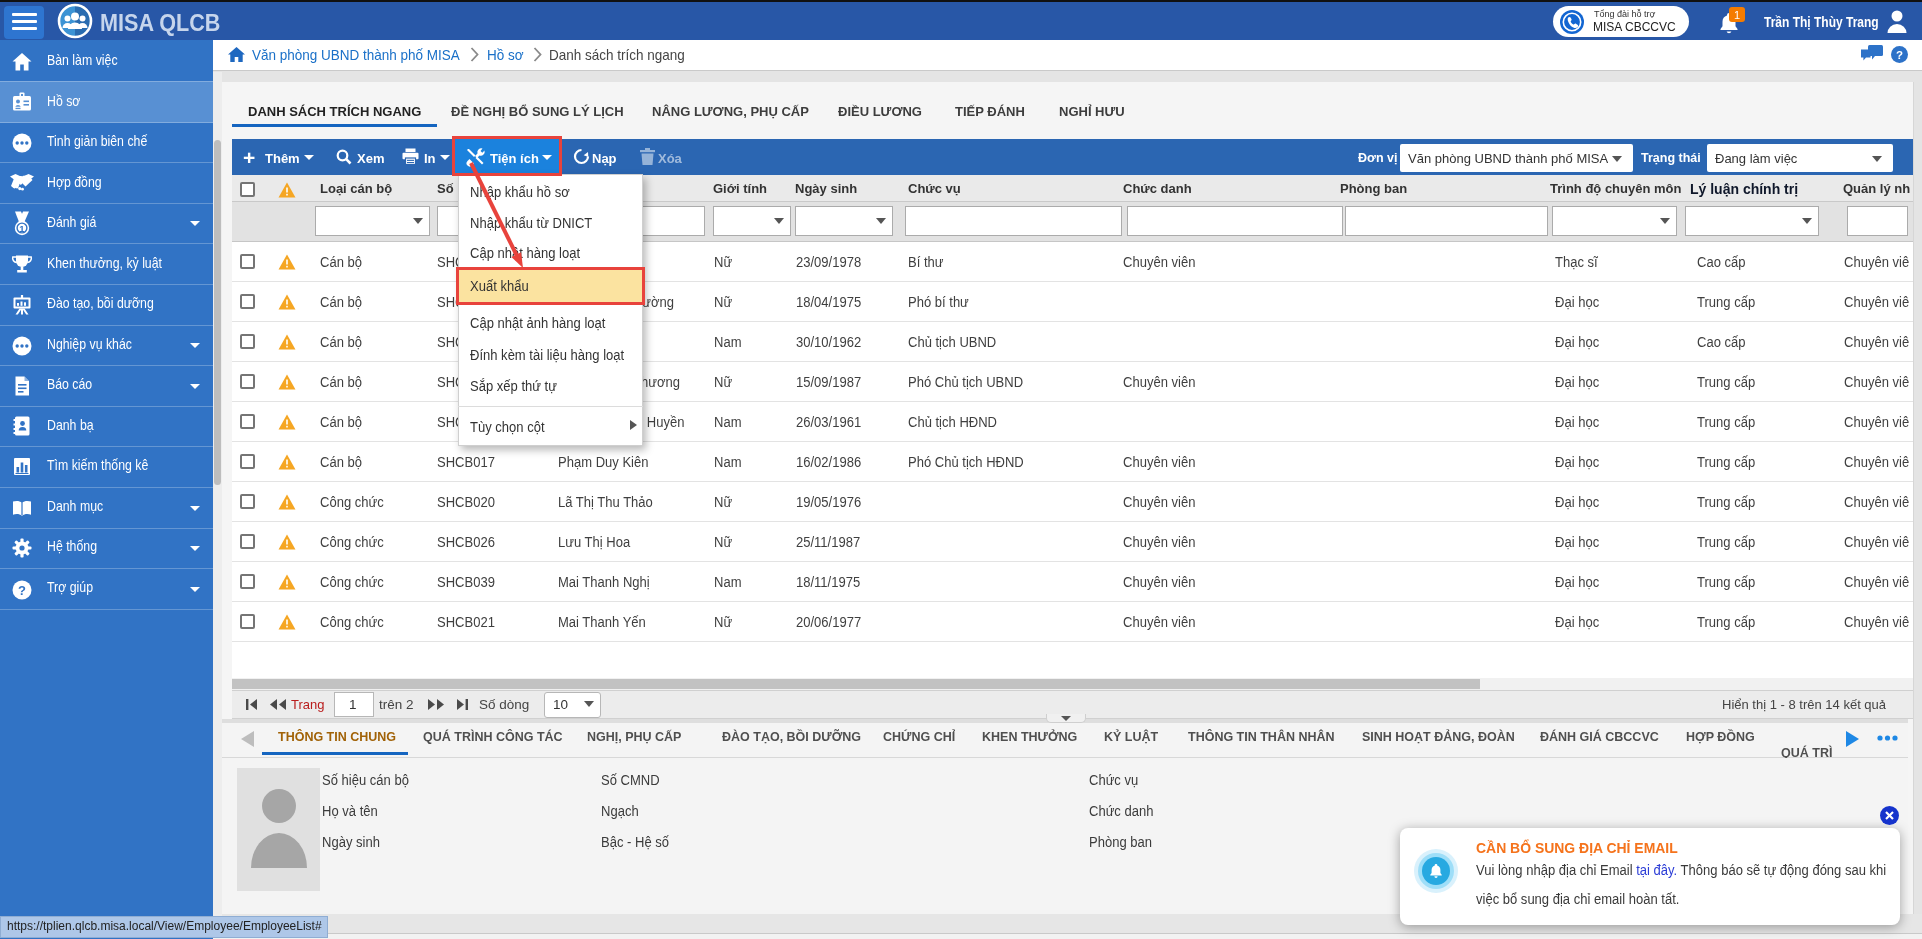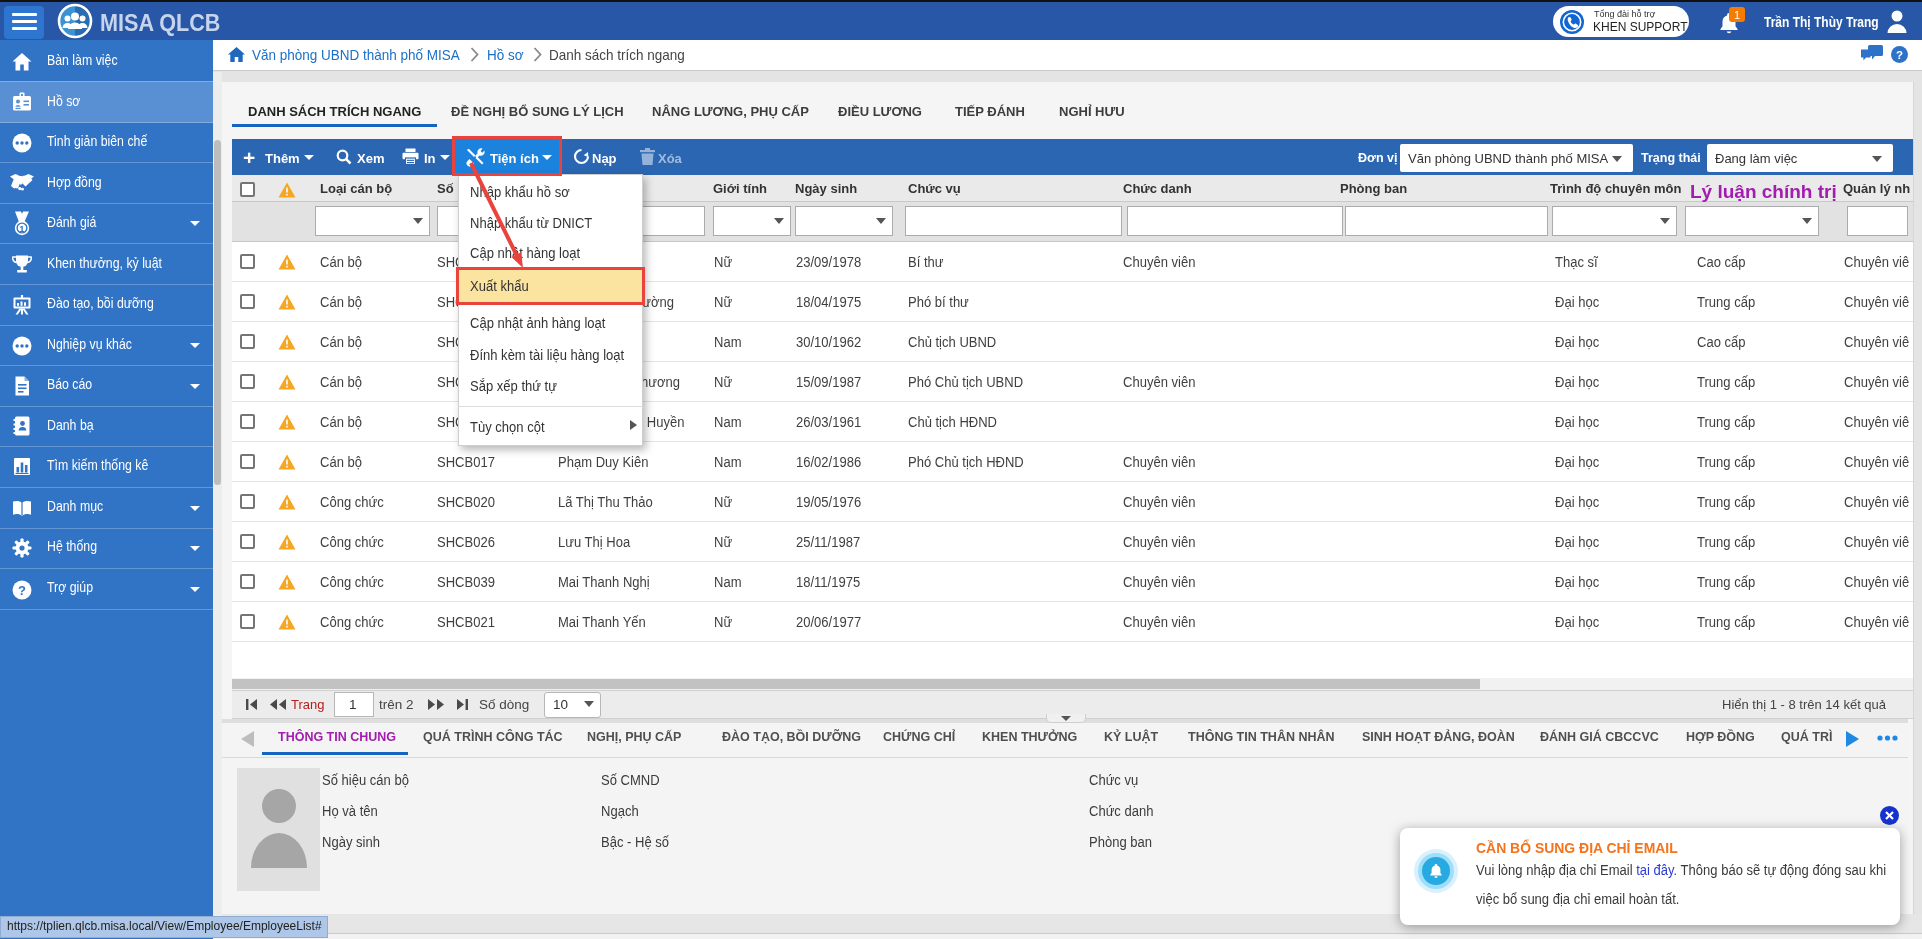--- a/index.html
+++ b/index.html
@@ -40,21 +40,21 @@
     </svg>
     <div class="txt" style="left:100px;top:9px;font-size:24px;font-weight:bold;color:#c6d5ec;transform:scaleX(0.9);">MISA QLCB</div>
 
     <div class="abs" style="left:1553px;top:6px;width:136px;height:31px;background:#fff;border-radius:16px;"></div>
     <svg class="abs" style="left:1559px;top:9px;" width="26" height="26" viewBox="0 0 26 26">
       <circle cx="13" cy="13" r="12" fill="#1266d2"></circle>
       <circle cx="13" cy="13" r="8.7" fill="none" stroke="#ffffff" stroke-width="1.6"></circle>
       <path d="M9.2 8.6 c0.9 -0.9 2 -0.8 2.5 0.2 l0.7 1.3 c0.4 0.8 0.1 1.4 -0.5 1.9 c-0.3 0.3 -0.3 0.9 0.2 1.6 c0.5 0.7 1.1 1.3 1.8 1.6 c0.6 0.3 1.1 0.3 1.5 -0.1 c0.6 -0.6 1.2 -0.7 1.9 -0.2 l1.2 0.9 c0.9 0.7 0.9 1.6 0 2.4 c-1.5 1.4 -3.9 1 -6.3 -1 c-2.6 -2.2 -4.4 -6.9 -3 -8.6 Z" fill="#ffffff"></path>
     </svg>
     <div class="txt" style="left:1594px;top:9px;font-size:9px;color:#333;">Tổng đài hỗ trợ</div>
-    <div class="txt" style="left:1593px;top:20px;font-size:12px;color:#222;">KHEN SUPPORT</div>
+    <div class="txt" style="left:1593px;top:20px;font-size:12px;color:#222;">MISA CBCCVC</div>
 
     <svg class="abs" style="left:1718px;top:11px;" width="22" height="24" viewBox="0 0 22 24">
       <path d="M11 2 a2 2 0 0 1 2 2 v0.6 a6.5 6.5 0 0 1 4.5 6.2 v4.5 l2 2.8 v1 H2.5 v-1 l2 -2.8 v-4.5 a6.5 6.5 0 0 1 4.5 -6.2 V4 a2 2 0 0 1 2 -2 Z" fill="#fff"></path>
       <path d="M8.6 20.5 a2.5 2.5 0 0 0 4.8 0 Z" fill="#fff"></path>
     </svg>
     <div class="abs" style="left:1729px;top:7px;width:16px;height:15px;background:#f57c00;border-radius:3px;"></div>
     <div class="txt" style="left:1734px;top:9px;font-size:11px;color:#fff;">1</div>
     <div class="txt" style="left:1764px;top:13px;font-size:15px;font-weight:bold;color:#fff;transform:scaleX(0.8);">Trần Thị Thùy Trang</div>
     <svg class="abs" style="left:1885px;top:8px;" width="24" height="26" viewBox="0 0 24 26">
       <circle cx="12" cy="8" r="5.5" fill="#fff"></circle>
@@ -311,21 +311,21 @@
       </svg>
     <div class="txt" style="left:320px;top:181px;font-size:13px;font-weight:bold;color:#333;">Loại cán bộ</div>
     <div class="txt" style="left:437px;top:181px;font-size:13px;font-weight:bold;color:#333;">Số hiệu cán bộ</div>
     <div class="txt" style="left:558px;top:181px;font-size:13px;font-weight:bold;color:#333;">Họ và tên</div>
     <div class="txt" style="left:713px;top:181px;font-size:13px;font-weight:bold;color:#333;">Giới tính</div>
     <div class="txt" style="left:795px;top:181px;font-size:13px;font-weight:bold;color:#333;">Ngày sinh</div>
     <div class="txt" style="left:908px;top:181px;font-size:13px;font-weight:bold;color:#333;">Chức vụ</div>
     <div class="txt" style="left:1123px;top:181px;font-size:13px;font-weight:bold;color:#333;">Chức danh</div>
     <div class="txt" style="left:1340px;top:181px;font-size:13px;font-weight:bold;color:#333;">Phòng ban</div>
     <div class="txt" style="left:1550px;top:181px;font-size:13px;font-weight:bold;color:#333;">Trình độ chuyên môn</div>
-    <div class="txt" style="left:1690px;top:181px;font-size:19px;font-weight:bold;color:#a21caf;">Lý luận chính trị</div>
+    <div class="txt" style="left:1690px;top:181px;font-size:14px;font-weight:bold;color:#0f172a;">Lý luận chính trị</div>
     <div class="txt" style="left:1843px;top:181px;font-size:13px;font-weight:bold;color:#333;">Quản lý nh</div>
     <div class="abs" style="left:232px;top:202px;width:1682px;height:40px;background:#e2e2e2;border-bottom:1px solid #c6c6c6;"></div>
     <div class="abs" style="left:437px;top:206px;width:108px;height:30px;background:#fff;border:1px solid #ababab;"></div>
     <div class="abs" style="left:553px;top:206px;width:152px;height:30px;background:#fff;border:1px solid #ababab;"></div>
     <div class="abs" style="left:905px;top:206px;width:217px;height:30px;background:#fff;border:1px solid #ababab;"></div>
     <div class="abs" style="left:1127px;top:206px;width:216px;height:30px;background:#fff;border:1px solid #ababab;"></div>
     <div class="abs" style="left:1345px;top:206px;width:203px;height:30px;background:#fff;border:1px solid #ababab;"></div>
     <div class="abs" style="left:1847px;top:206px;width:61px;height:30px;background:#fff;border:1px solid #ababab;"></div>
     <div class="abs" style="left:315px;top:206px;width:115px;height:30px;background:#fff;border:1px solid #ababab;"></div>
     <div class="abs" style="left:413px;top:218px;width:0;height:0;border-left:5px solid transparent;border-right:5px solid transparent;border-top:6px solid #555;"></div>
@@ -534,32 +534,32 @@
   </div>
   <div id="detail">
 
     <div class="abs" style="left:222px;top:719px;width:1686px;height:4px;background:#dedede;"></div>
     <div class="abs" style="left:1046px;top:714px;width:40px;height:9px;background:#f0f0f0;border:1px solid #cfcfcf;border-top:none;border-radius:0 0 5px 5px;"></div>
     <div class="abs" style="left:1061px;top:716px;width:0;height:0;border-left:5px solid transparent;border-right:5px solid transparent;border-top:5px solid #555;"></div>
 
     <div class="abs" style="left:222px;top:723px;width:1686px;height:35px;background:#f4f4f4;border-bottom:1px solid #d8d8d8;"></div>
     <div class="abs" style="left:241px;top:731px;width:0;height:0;border-top:8px solid transparent;border-bottom:8px solid transparent;border-right:13px solid #bdbdbd;"></div>
     <div id="dtabs" style="position:absolute;font-size:12.5px;font-weight:bold;color:#4f4f4f;">
-      <div class="txt" style="left:278px;top:730px;color:#a21caf;">THÔNG TIN CHUNG</div>
+      <div class="txt" style="left:278px;top:730px;color:#a16207;">THÔNG TIN CHUNG</div>
       <div class="txt" style="left:423px;top:730px;">QUÁ TRÌNH CÔNG TÁC</div>
       <div class="txt" style="left:587px;top:730px;">NGHỊ, PHỤ CẤP</div>
       <div class="txt" style="left:722px;top:730px;">ĐÀO TẠO, BỒI DƯỠNG</div>
       <div class="txt" style="left:883px;top:730px;">CHỨNG CHỈ</div>
       <div class="txt" style="left:982px;top:730px;">KHEN THƯỞNG</div>
       <div class="txt" style="left:1104px;top:730px;">KỶ LUẬT</div>
       <div class="txt" style="left:1188px;top:730px;">THÔNG TIN THÂN NHÂN</div>
       <div class="txt" style="left:1362px;top:730px;">SINH HOẠT ĐẢNG, ĐOÀN</div>
       <div class="txt" style="left:1540px;top:730px;">ĐÁNH GIÁ CBCCVC</div>
       <div class="txt" style="left:1686px;top:730px;">HỢP ĐỒNG</div>
-      <div class="txt" style="left:1781px;top:730px;">QUÁ TRÌ</div>
+      <div class="txt" style="left:1781px;top:746px;">QUÁ TRÌ</div>
     </div>
     <div class="abs" style="left:262px;top:752px;width:146px;height:3px;background:#1565c0;"></div>
     <div class="abs" style="left:1846px;top:731px;width:0;height:0;border-top:8px solid transparent;border-bottom:8px solid transparent;border-left:13px solid #1e88e5;"></div>
     <svg class="abs" style="left:1877px;top:735px;" width="21" height="6" viewBox="0 0 21 6">
       <circle cx="3" cy="3" r="2.6" fill="#1e88e5"></circle>
         <circle cx="10.5" cy="3" r="2.6" fill="#1e88e5"></circle>
         <circle cx="18" cy="3" r="2.6" fill="#1e88e5"></circle>
     </svg>
 
     <div class="abs" style="left:222px;top:758px;width:1686px;height:156px;background:#f4f4f4;"></div>

